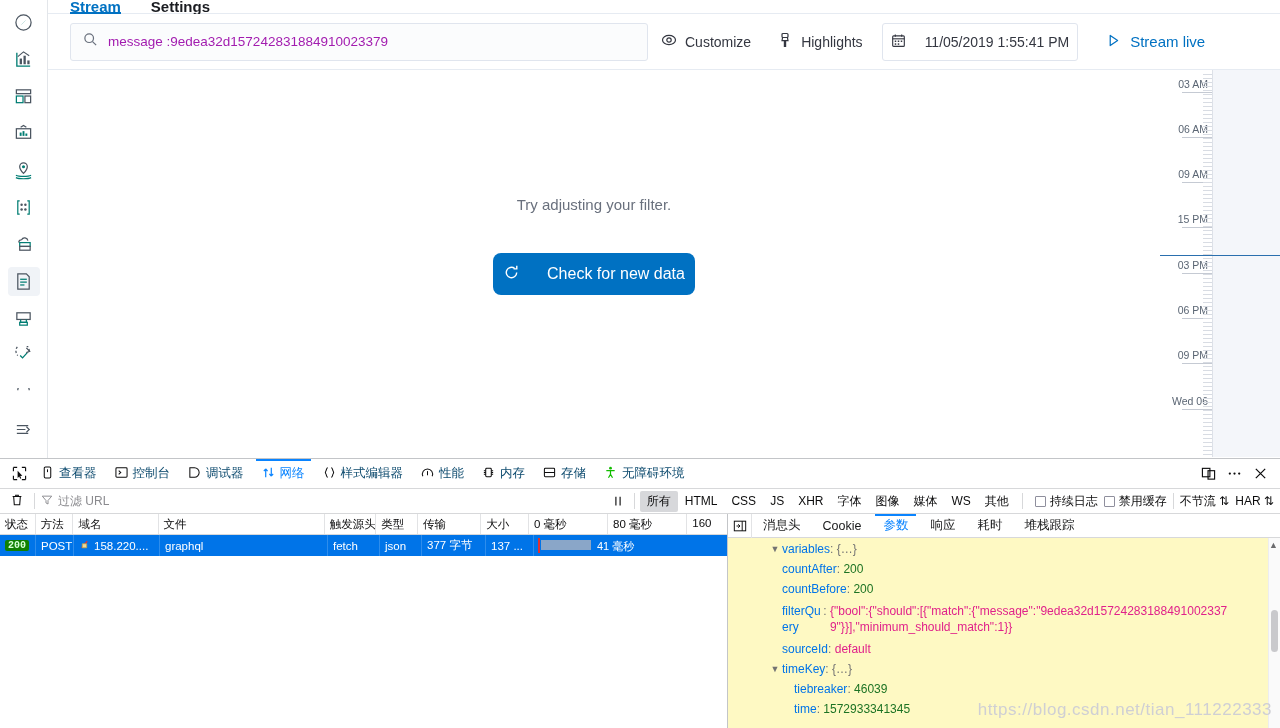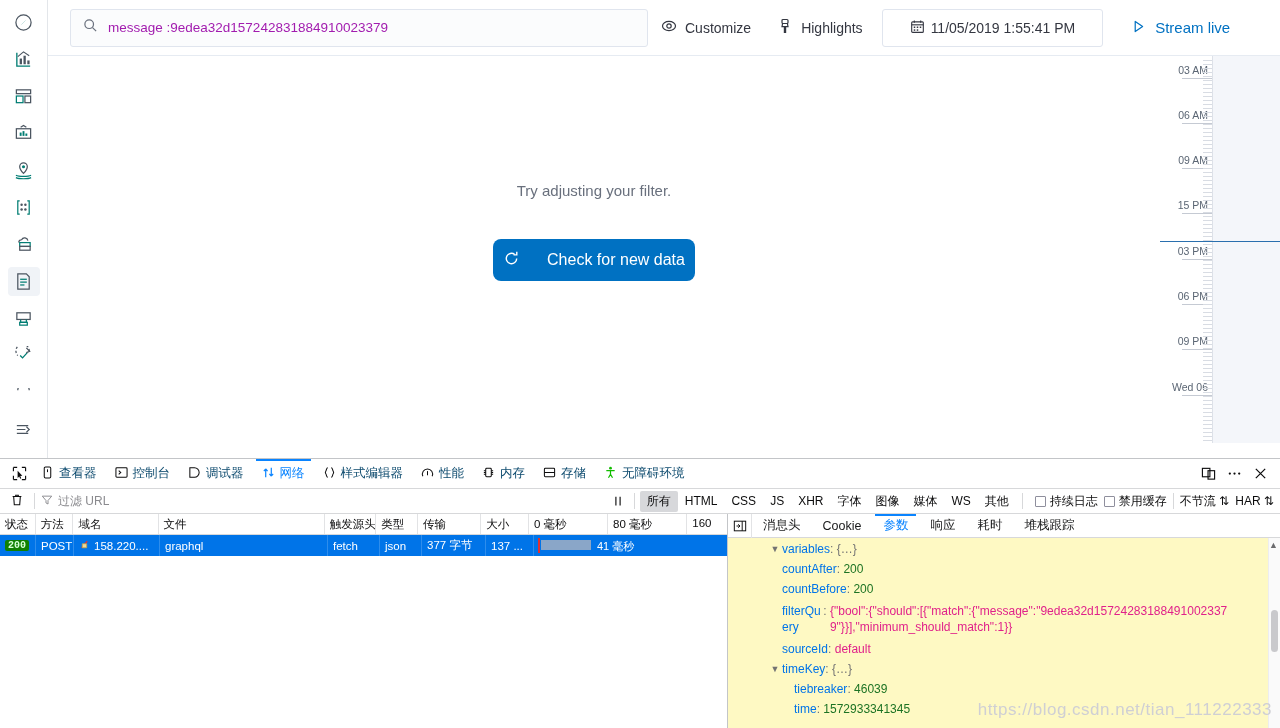--- a/index.html
+++ b/index.html
@@ -49,21 +49,21 @@
     flex:0 0 578px; height:38px; border:1px solid #e0e5ee; border-radius:3px;
     background:#fbfcfd; display:flex; align-items:center; padding:0 12px; gap:10px;
   }
   .searchbox .q { font-size:13.5px; color:#a21caf; white-space:nowrap; }
   .tb-btn {
     display:flex; align-items:center; gap:8px; padding:0 13px; height:38px;
     font-size:14px; color:#343741; cursor:pointer; white-space:nowrap;
   }
   .datebox {
     height:38px; border:1px solid #e0e5ee; border-radius:3px; display:flex;
-    align-items:center; gap:6px; padding:0 27px; margin-left:6px; background:#fff;
+    align-items:center; gap:19px; padding:0 8px; margin-left:6px; background:#fff;
     font-size:14px; color:#343741; white-space:nowrap; cursor:pointer;
   }
   .stream-live {
     display:flex; align-items:center; gap:9px; padding:0 14px; height:38px;
     font-size:15px; color:#0071c2; font-weight:400; cursor:pointer; margin-left:14px;
   }
 
   .logarea { position:relative; height:387px; background:#fff; }
   .empty {
     position:absolute; left:0; right:140px; top:0; bottom:0;
@@ -298,20 +298,24 @@
           <svg width="19" height="19" viewBox="0 0 20 20">
               <path d="M3 6h12M3 10h9M3 14h12" stroke="#4b5560" stroke-width="1.3" fill="none"></path>
               <path d="M13 7l3 3-3 3" stroke="#4b5560" stroke-width="1.3" fill="none"></path>
             </svg>
         </span>
       </div>
     </div>
 
     <div class="main">
 
+      <div class="tabbar">
+        <div class="tab active"><span>Stream</span></div>
+        <div class="tab"><span>Settings</span></div>
+      </div>
 
       <div class="toolbar">
         <div class="searchbox">
           <span>
             <svg width="15" height="15" viewBox="0 0 16 16">
                 <circle cx="6.6" cy="6.6" r="4.6" fill="none" stroke="#69707d" stroke-width="1.3"></circle>
                 <path d="M10.2 10.2L14 14" stroke="#69707d" stroke-width="1.3"></path>
               </svg>
           </span>
           <span class="q">message :9edea32d157242831884910023379</span>

